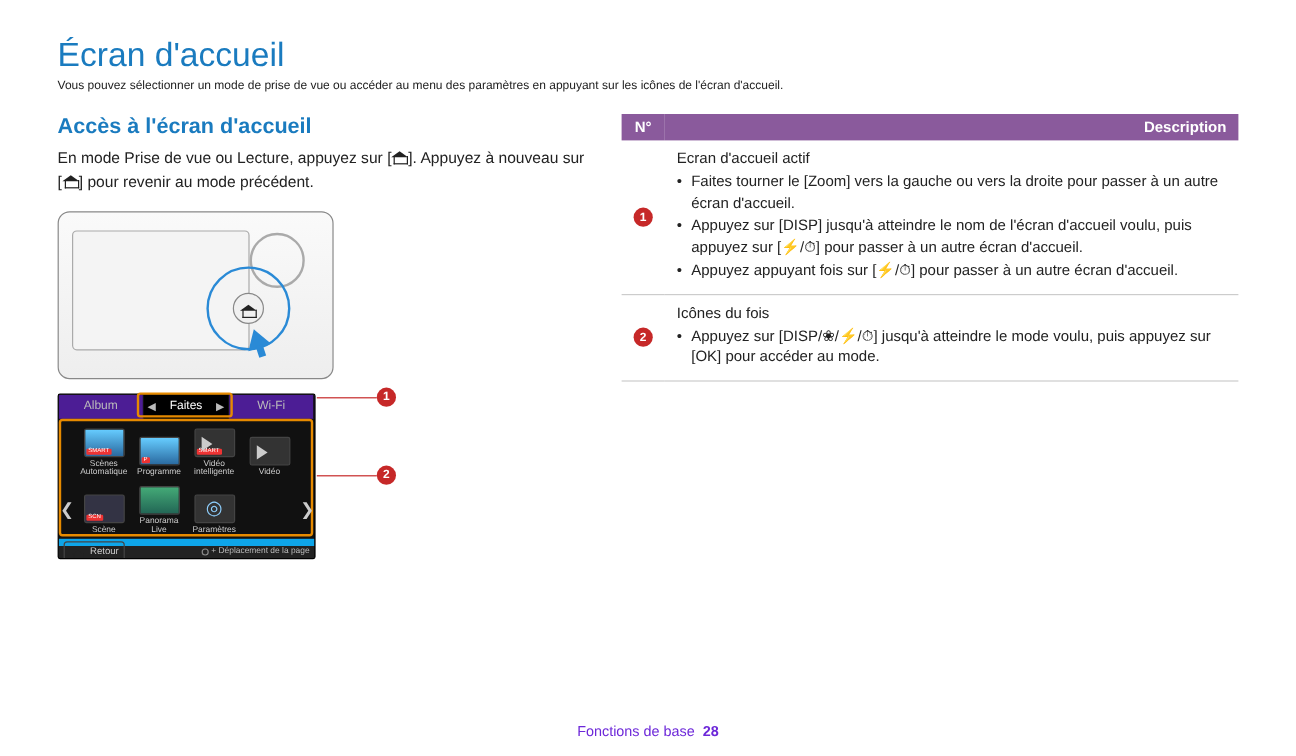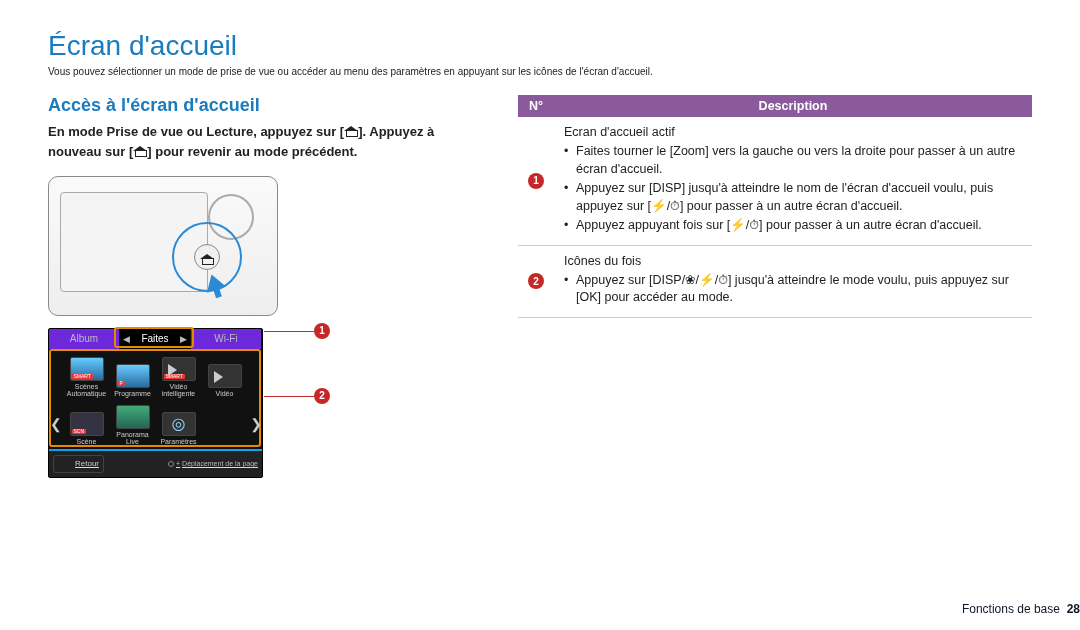--- a/index.html
+++ b/index.html
@@ -31,21 +31,20 @@
   .right-col { flex: 1; }
   h2.subhead {
     color: #1a7bbf;
     font-size: 18px;
     font-weight: 600;
     margin-bottom: 6px;
   }
   .body-text {
     font-size:13px;
     line-height:1.45;
-    font-weight:bold;
   }
   .home-icon {
     display:inline-block;width:14px;height:14px;position:relative;top:2px;
   }
   .home-icon::before{
     content:"";position:absolute;left:2px;top:6px;width:10px;height:6px;border:1px solid #222;border-top:none;
   }
   .home-icon::after{
     content:"";position:absolute;left:0;top:2px;width:0;height:0;border-left:7px solid transparent;border-right:7px solid transparent;border-bottom:5px solid #222;
   }
@@ -75,67 +74,67 @@
     border-left:10px solid transparent;border-right:10px solid transparent;border-bottom:16px solid #2a8ad6;transform:rotate(-18deg);
   }
   .arrow::after{content:"";position:absolute;left:-3px;top:14px;width:6px;height:10px;background:#2a8ad6;}
 
   
   .shot-wrap{position:relative;width:240px;}
   .shot{
     width:215px;background:#111;border:1px solid #000;border-radius:2px;color:#ddd;font-size:9px;overflow:hidden;
   }
   .tabs{display:flex;height:20px;}
-  .tabs .tab{flex:1;display:flex;align-items:center;justify-content:center;background:#6d28d9;border-right:1px solid #111;font-size:10px;position:relative;}
+  .tabs .tab{flex:1;display:flex;align-items:center;justify-content:center;background:#4c1d95;border-right:1px solid #111;font-size:10px;position:relative;}
   .tabs .tab.active{background:#000;color:#fff;}
   .tabs .tab.album{color:#bbb;}
   .tabs .tab.wifi{color:#bbb;}
   .tabs .chevron{position:absolute;color:#bbb;font-size:9px;}
   .tabs .tab.active .chevron.l{left:3px;}
   .tabs .tab.active .chevron.r{right:3px;}
   .grid-area{display:flex;align-items:center;justify-content:center;padding:4px 0;}
   .grid{display:grid;grid-template-columns:repeat(4,40px);grid-auto-rows:44px;gap:4px 6px;}
   .cell{display:flex;flex-direction:column;align-items:center;justify-content:flex-end;text-align:center;line-height:1.0;font-size:7px;color:#ccc;}
   .thumb{width:34px;height:24px;background:linear-gradient(#6cf,#2a6aa0);border:1px solid #444;border-radius:2px;margin-bottom:2px;display:flex;align-items:flex-end;justify-content:flex-start;}
   .thumb.vid{background:#333;position:relative;}
   .thumb.vid::after{content:"";position:absolute;left:5px;top:6px;width:0;height:0;border-top:6px solid transparent;border-bottom:6px solid transparent;border-left:9px solid #ccc;}
   .thumb.param{background:#333;display:flex;align-items:center;justify-content:center;}
   .thumb.param::after{content:"\25CE";color:#8fd0ff;font-size:16px;}
   .thumb.pano{background:linear-gradient(#4a7,#265);}
   .thumb.scn{background:#334;}
   .badge{font-size:5px;background:#e33;color:#fff;padding:0 2px;margin:1px;border-radius:1px;}
   .side-chevrons{display:flex;justify-content:space-between;position:absolute;left:2px;right:26px;top:88px;color:#ccc;font-size:14px;pointer-events:none;}
-  .shot-footer{display:flex;justify-content:space-between;align-items:center;height:28px;padding:0 4px;border-top:2px solid #0ea5e9;background:#222;font-size:8px;text-decoration:underline;}
+  .shot-footer{display:flex;justify-content:space-between;align-items:center;height:16px;padding:0 4px;border-top:6px solid #0ea5e9;background:#222;font-size:8px;}
   .retour-btn{display:flex;align-items:center;gap:3px;border:1px solid #444;border-radius:3px;padding:1px 4px;color:#ccc;}
   .deplace{display:flex;align-items:center;gap:2px;color:#bbb;font-size:7px;}
   .pill{display:inline-block;width:6px;height:6px;border:1px solid #888;border-radius:50%;}
   .callout{border:2px solid #e68a00;border-radius:3px;position:absolute;}
   .callout.tabs-hl{left:66px;top:-1px;width:80px;height:21px;}
   .callout.grid-hl{left:1px;top:21px;width:212px;height:98px;}
   .num-badge{
     position:absolute;width:16px;height:16px;border-radius:50%;background:#c62828;color:#fff;font-size:10px;font-weight:700;display:flex;align-items:center;justify-content:center;
   }
   .leader{position:absolute;height:1px;background:#c62828;}
   .num1{left:266px;top:-5px;} .leader1{left:216px;top:3px;width:50px;}
   .num2{left:266px;top:60px;} .leader2{left:216px;top:68px;width:50px;}
 
   
   table.desc{width:100%;border-collapse:collapse;font-size:12.5px;}
-  table.desc th{background:#8a5a9c;color:#fff;text-align:center;font-weight:600;padding:4px 10px;}
+  table.desc th{background:#8a5a9c;color:#fff;text-align:right;font-weight:600;padding:4px 10px;}
   table.desc th.ncol{width:34px;text-align:center;}
   table.desc td{border-bottom:1px solid #ccc;padding:8px 10px;vertical-align:text-top;}
   table.desc td.ncell{text-align:center;vertical-align:middle;}
   .round{display:inline-flex;width:16px;height:16px;border-radius:50%;background:#c62828;color:#fff;align-items:center;justify-content:center;font-size:10px;font-weight:700;}
   .desc ul{list-style:none;margin-top:4px;}
   .desc ul li{position:relative;padding-left:12px;margin:2px 0;line-height:1.4;}
   .desc ul li::before{content:"•";position:absolute;left:0;}
   .btnlabel{font-weight:400;}
   .glyph{font-family:Arial,sans-serif;}
   .footer{
-    position:absolute;left:0;right:0;bottom:14px;text-align:right;font-size:12px;color:#0f172a;
+    position:absolute;left:0;right:0;bottom:14px;text-align:center;font-size:12px;color:#6d28d9;
   }
   .footer .pg{font-weight:600;}
 </style>
 </head>
 <body>
 
 <h1 class="title">Écran d'accueil</h1>
 <p class="intro">Vous pouvez sélectionner un mode de prise de vue ou accéder au menu des paramètres en appuyant sur les icônes de l'écran d'accueil.</p>
 
 <div class="columns">

